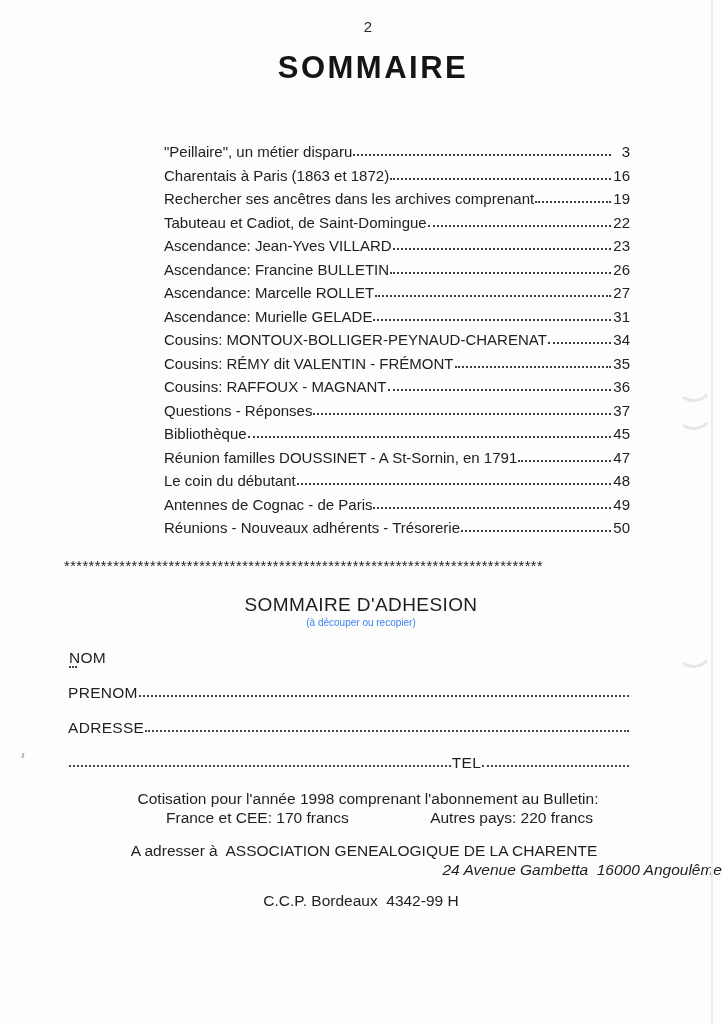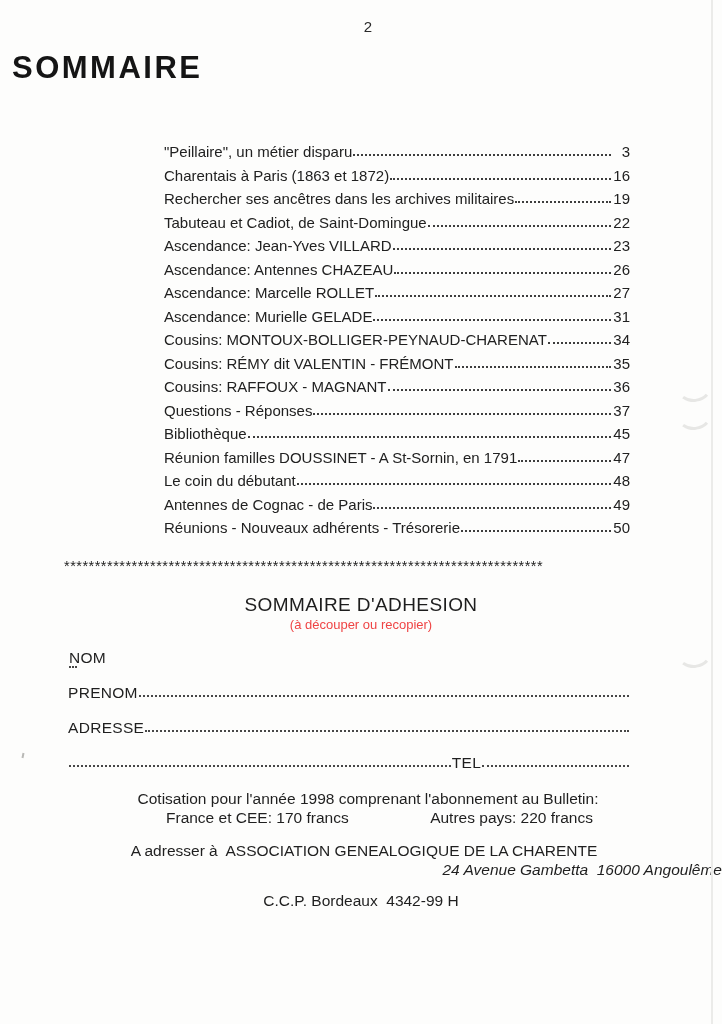--- a/index.html
+++ b/index.html
@@ -17,23 +17,23 @@
   .page-number {
     position: absolute;
     top: 18px; left: 0; right: 0;
     padding-left: 14px;
     text-align: center;
     font-size: 15px;
     color: #2a2a2a;
   }
   .doc-title {
     position: absolute;
-    top: 50px; left: 0; right: 0;
+    top: 50px; left: 12px; right: 0;
     padding-left: 12px;
-    text-align: left;
+    text-align: center;
     font-size: 31px;
     font-weight: bold;
     letter-spacing: 2.5px;
     color: #151515;
   }
   
   .toc {
     position: absolute;
     top: 143px; left: 164px;
     width: 466px;
@@ -74,22 +74,22 @@
     top: 594px; left: 0; right: 0;
     text-align: center;
     font-size: 19px;
     letter-spacing: 0.4px;
     color: #1d1d1d;
   }
   .bulletin-subheading {
     position: absolute;
     top: 617px; left: 0; right: 0;
     text-align: center;
-    font-size: 13px;
-    color: #ef4444;
+    font-size: 10px;
+    color: #3b82f6;
   }
   .form-row {
     position: absolute;
     left: 68px;
     width: 562px;
     display: flex;
     align-items: baseline;
     font-size: 15.5px;
     letter-spacing: 0.3px;
     color: #1f1f1f;
@@ -188,36 +188,36 @@
         <span>"Peillaire", un métier disparu</span>
         <span class="leader"></span>
         <span class="toc-pg">3</span>
       </div>
     <div class="toc-row">
         <span>Charentais à Paris (1863 et 1872)</span>
         <span class="leader"></span>
         <span class="toc-pg">16</span>
       </div>
     <div class="toc-row">
-        <span>Rechercher ses ancêtres dans les archives militaires</span>
+        <span>Rechercher ses ancêtres dans les archives comprenant</span>
         <span class="leader"></span>
         <span class="toc-pg">19</span>
       </div>
     <div class="toc-row">
         <span>Tabuteau et Cadiot, de Saint-Domingue</span>
         <span class="leader"></span>
         <span class="toc-pg">22</span>
       </div>
     <div class="toc-row">
         <span>Ascendance: Jean-Yves VILLARD</span>
         <span class="leader"></span>
         <span class="toc-pg">23</span>
       </div>
     <div class="toc-row">
-        <span>Ascendance: Antennes CHAZEAU</span>
+        <span>Ascendance: Francine BULLETIN</span>
         <span class="leader"></span>
         <span class="toc-pg">26</span>
       </div>
     <div class="toc-row">
         <span>Ascendance: Marcelle ROLLET</span>
         <span class="leader"></span>
         <span class="toc-pg">27</span>
       </div>
     <div class="toc-row">
         <span>Ascendance: Murielle GELADE</span>

